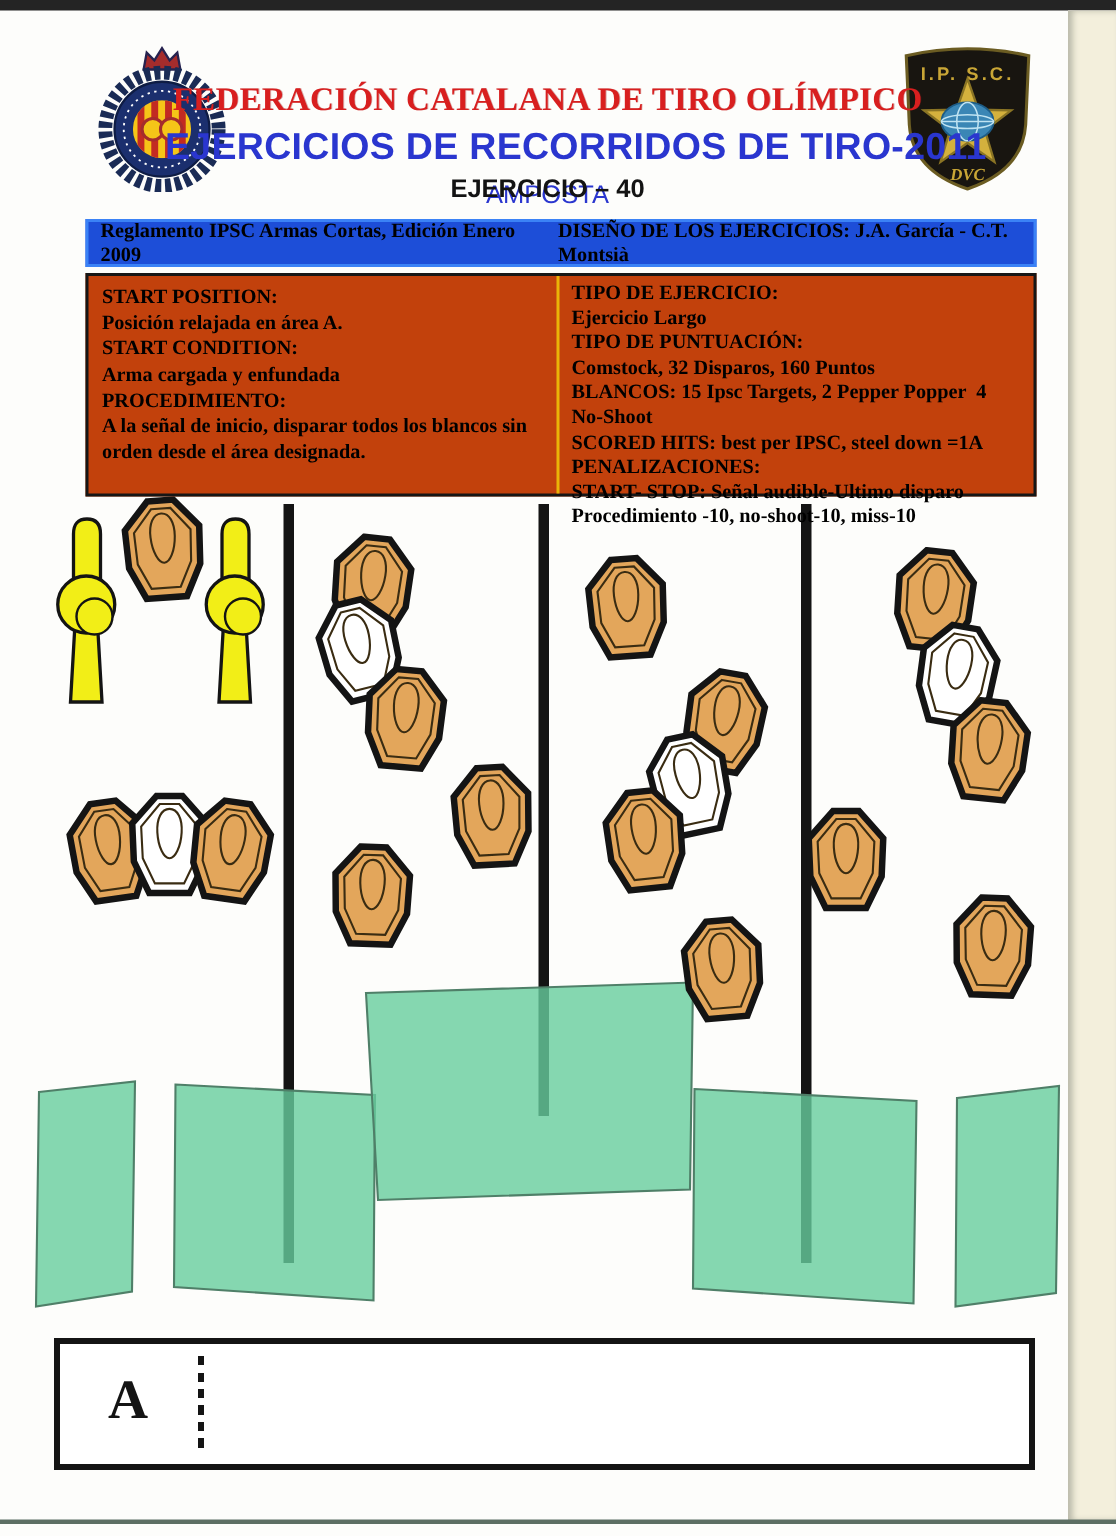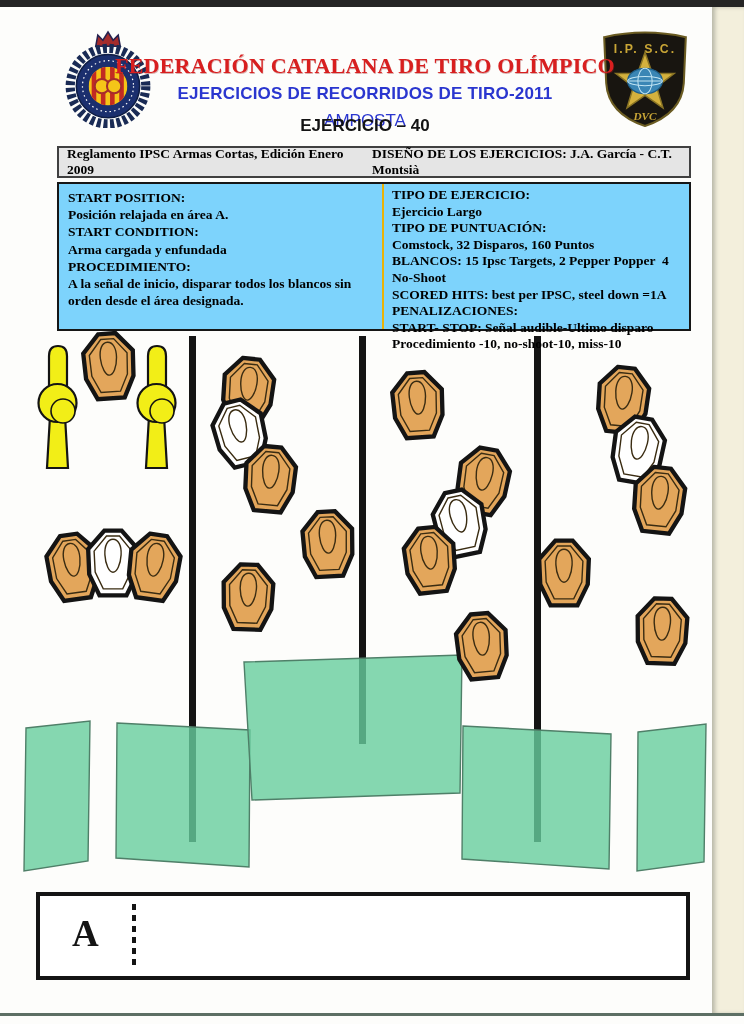--- a/index.html
+++ b/index.html
@@ -13,35 +13,35 @@
     background:#f3efdc;box-shadow:inset 3px 0 4px #b8b8a8;}
   .scan-bottom{position:absolute;left:0;top:1013px;width:744px;height:3px;background:#5d6f64;}
 
   .fed-logo{position:absolute;left:56px;top:30px;width:104px;height:98px;}
   .ipsc-badge{position:absolute;left:598px;top:30px;width:94px;height:98px;}
 
   .title-block{position:absolute;left:110px;top:34px;width:510px;text-align:center;margin-top:19px;}
   .t-fed{font-family:"Liberation Serif",serif;font-weight:bold;font-size:22px;
     color:var(--title-red,#d81f1f);white-space:nowrap;letter-spacing:.2px;
     text-shadow:.6px .6px 0 rgba(150,30,30,.35);}
-  .t-series{font-family:"Liberation Sans",sans-serif;font-weight:bold;font-size:17px;
+  .t-series{font-family:"Liberation Sans",sans-serif;font-weight:bold;font-size:25px;
     color:var(--title-blue,#2a36cf);margin-top:5px;white-space:nowrap;letter-spacing:.2px;}
   .t-loc{font-family:"Liberation Sans",sans-serif;font-weight:normal;font-size:17px;
     color:var(--title-blue,#2a36cf);margin-top:7px;}
   .t-ex{position:absolute;left:110px;top:116px;width:510px;text-align:center;
     font-family:"Liberation Sans",sans-serif;font-weight:bold;font-size:17px;color:#131313;}
 
   .rule-bar{position:absolute;left:57px;top:146px;width:634px;height:32px;
-    border:2px solid #404040;box-sizing:border-box;display:flex;align-items:center;
-    font-weight:bold;font-size:13.5px;padding:0 8px;background:#e5e5e5;}
+    border:2px solid #3b82f6;box-sizing:border-box;display:flex;align-items:center;
+    font-weight:bold;font-size:13.5px;padding:0 8px;background:#1d4ed8;}
   .rule-left{width:305px;}
   .rule-right{flex:1;}
 
   .briefing{position:absolute;left:57px;top:182px;width:634px;height:149px;
-    border:2px solid #161616;box-sizing:border-box;display:flex;background:#7dd3fc;gap:11px;}
+    border:2px solid #161616;box-sizing:border-box;display:flex;background:#c2410c;}
   .briefing-left{width:312px;padding:5px 9px;box-sizing:border-box;}
   .briefing-right{flex:1;border-left:2px solid #eab308;padding:3px 8px;box-sizing:border-box;}
   .briefing .line{font-weight:bold;font-size:13.5px;line-height:16.6px;white-space:pre-wrap;}
   .briefing-left .line{line-height:17.2px;}
 
   .diagram{position:absolute;left:0;top:0;width:744px;height:1024px;}
 
   .start-box{position:absolute;left:36px;top:892px;width:654px;height:88px;
     border:4px solid #141414;box-sizing:border-box;background:#fff;}
   .start-label{position:absolute;left:32px;top:16px;font-weight:bold;font-size:37px;

